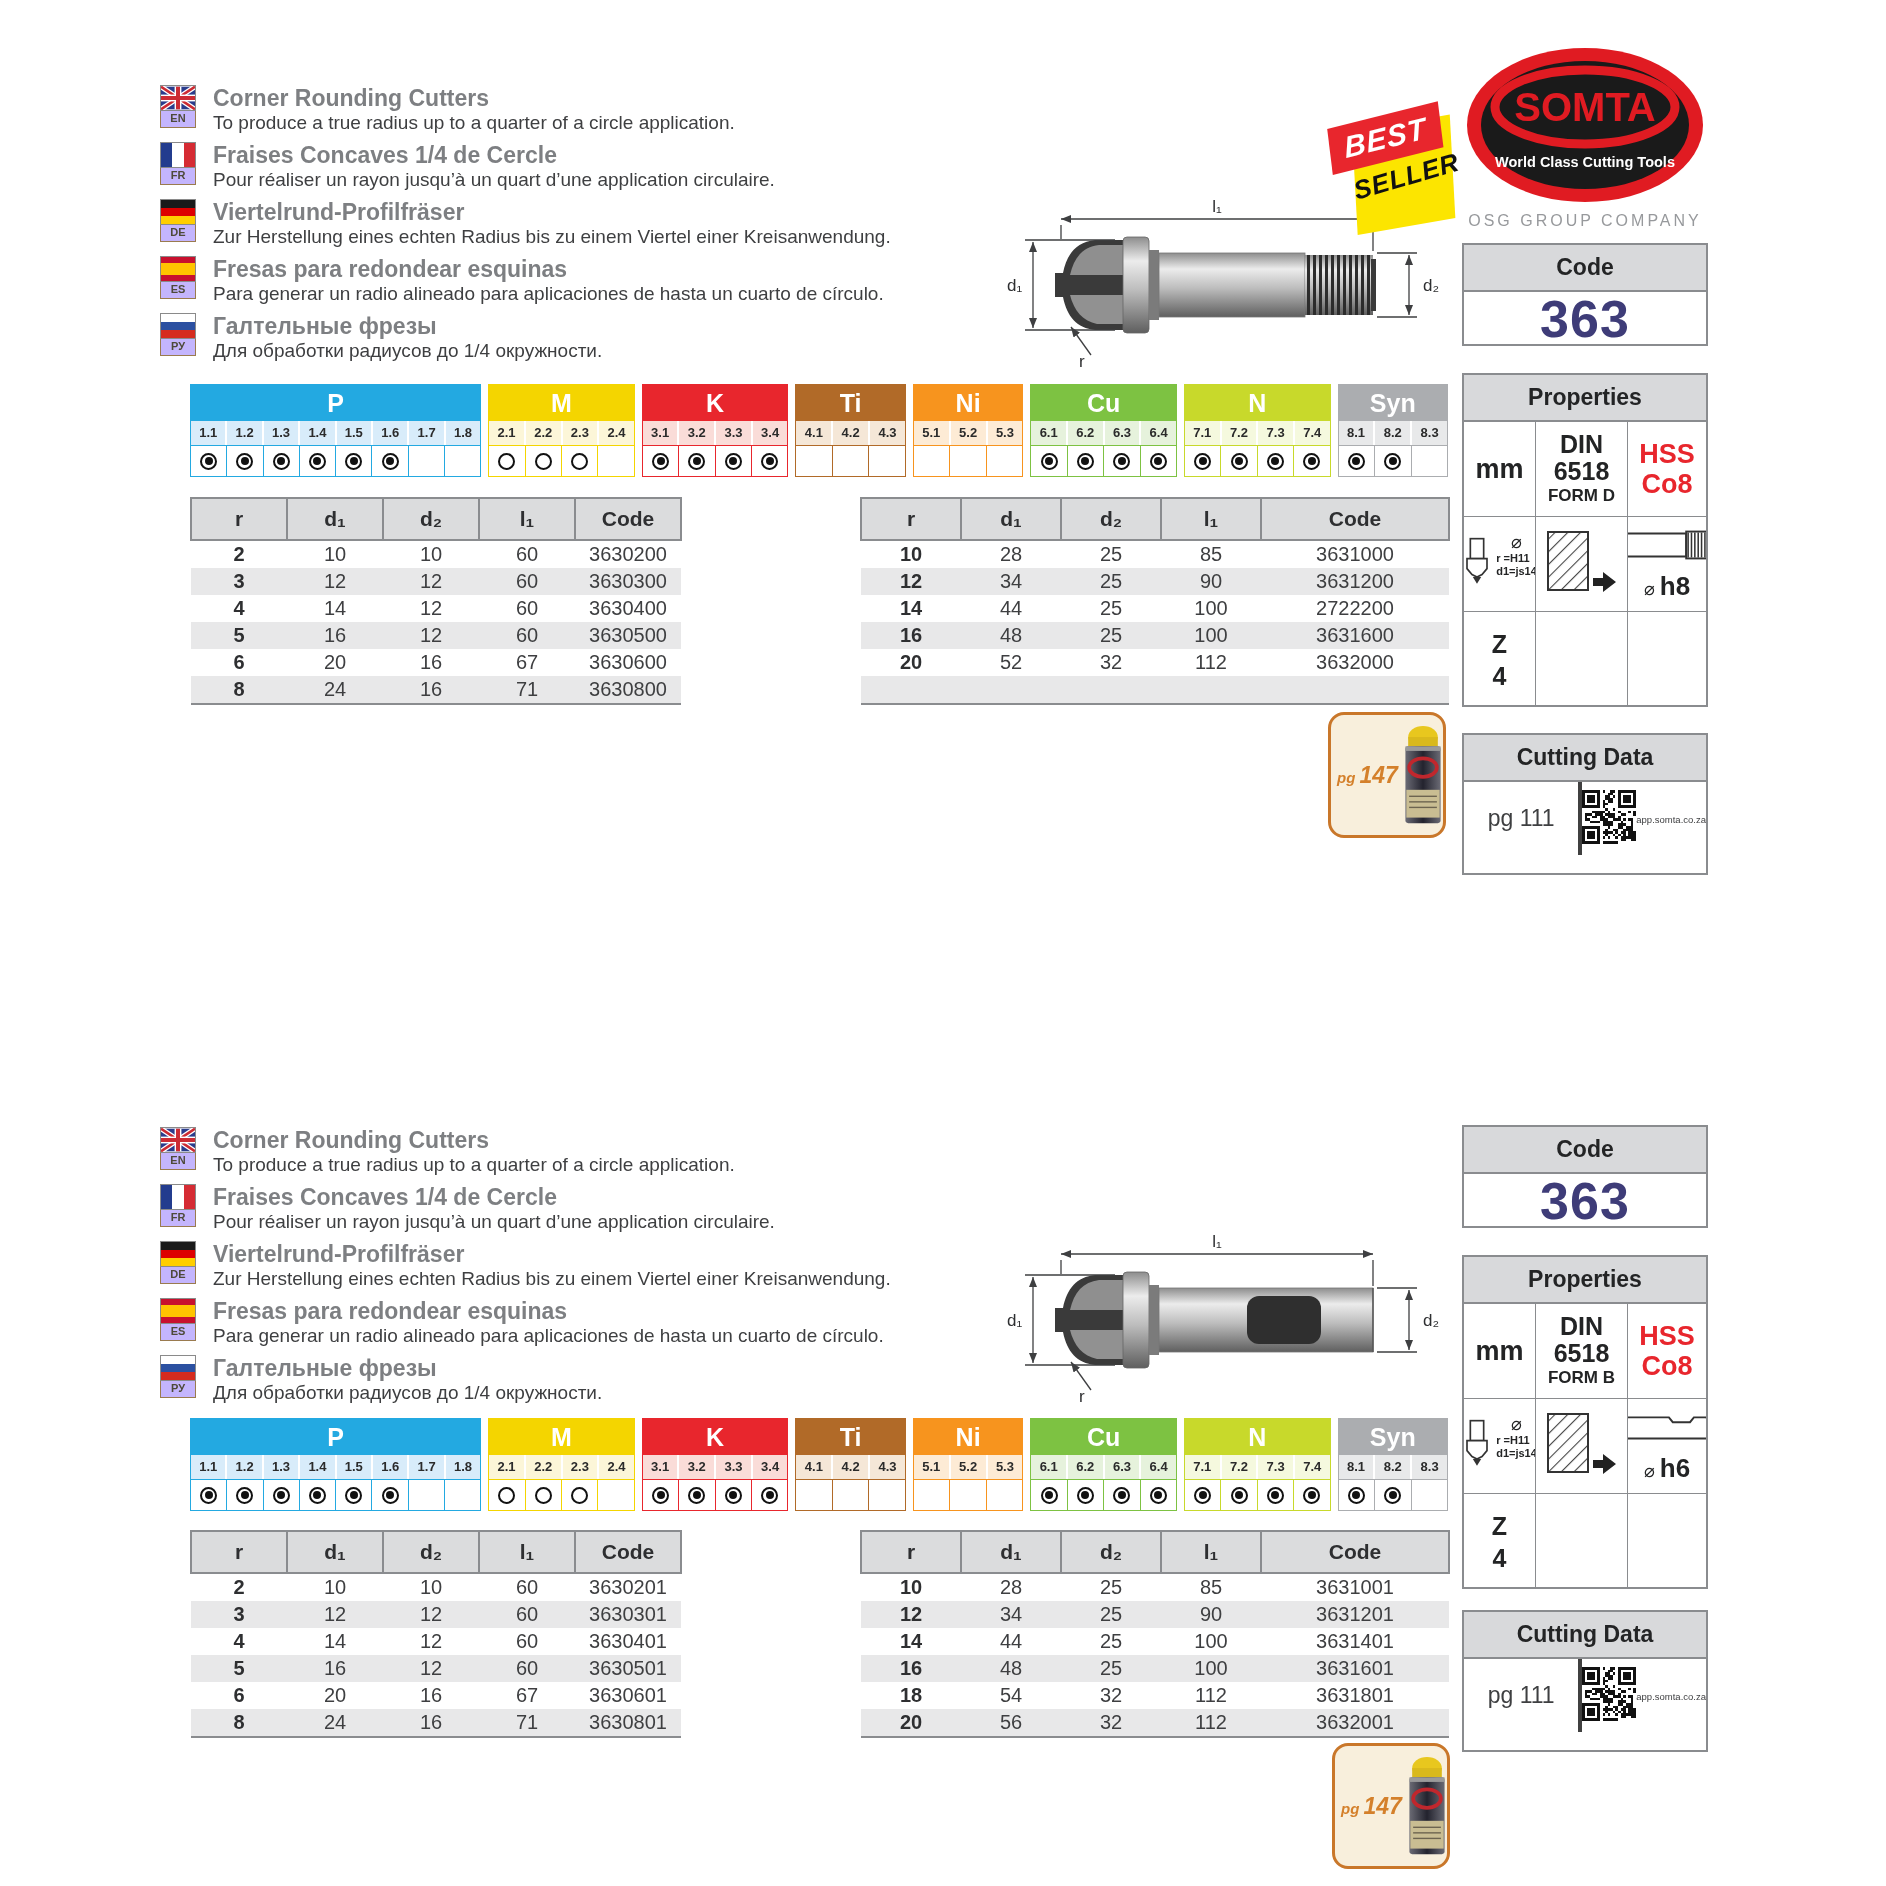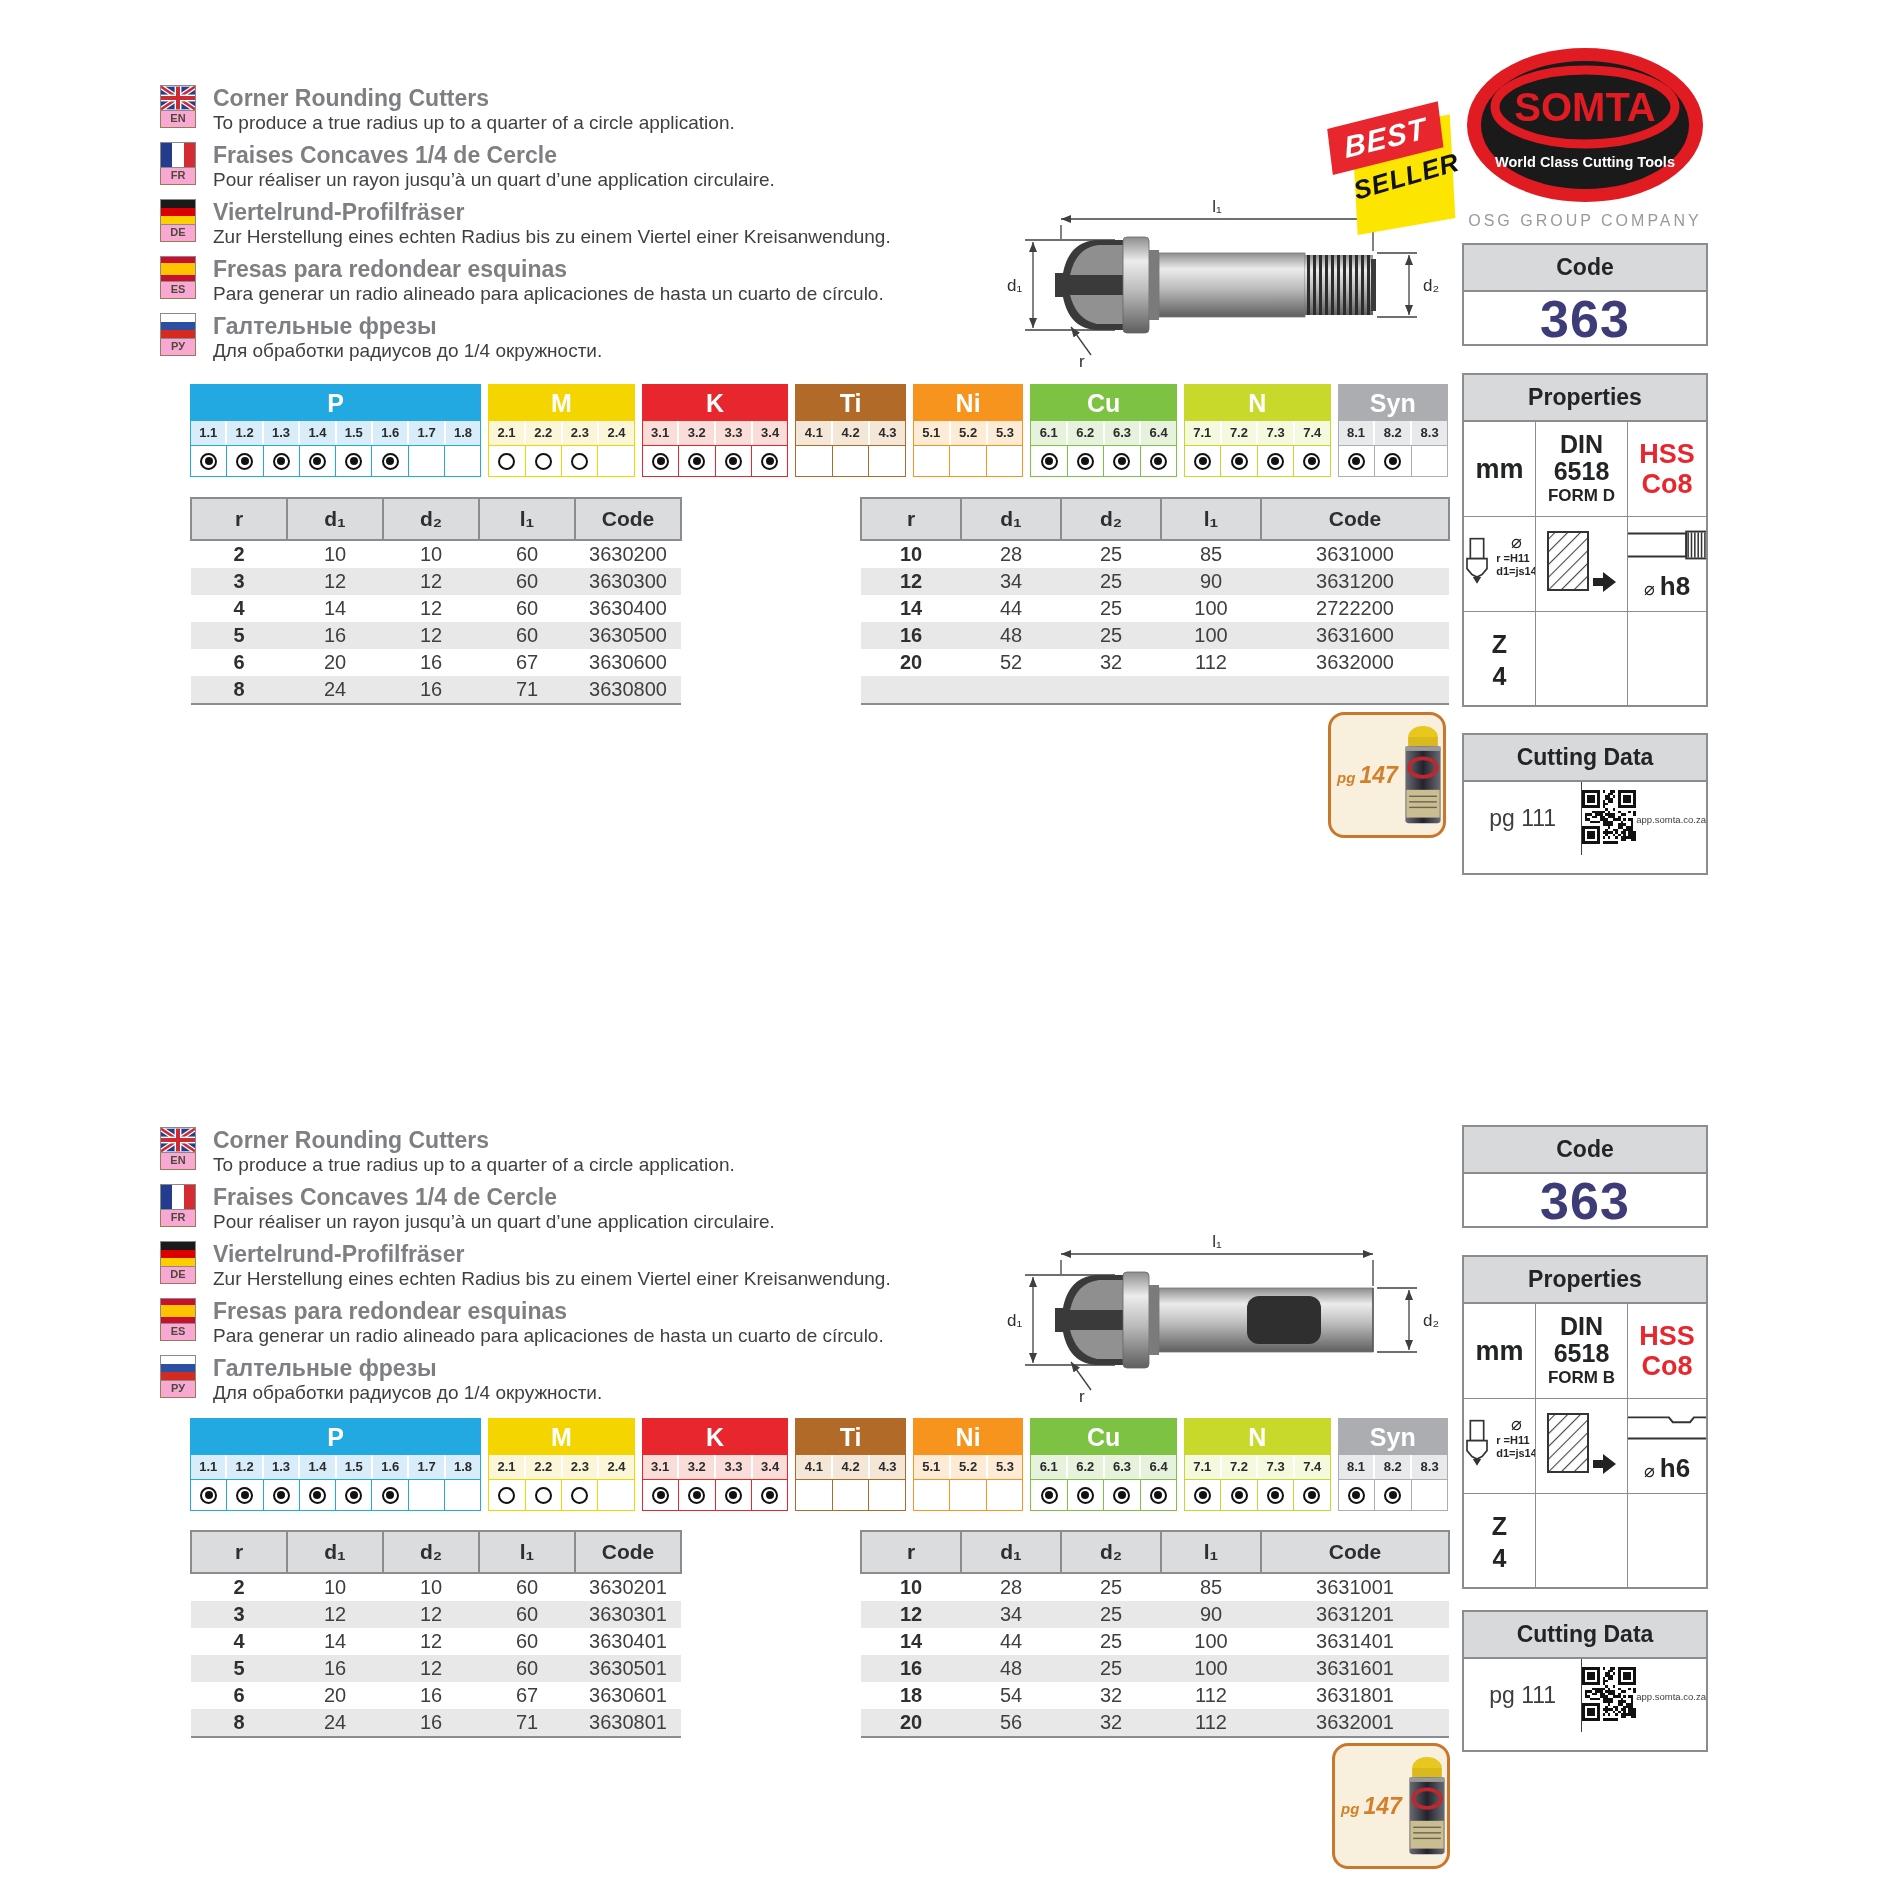--- a/index.html
+++ b/index.html
@@ -13,21 +13,21 @@
   .lang-block{position:absolute;left:160px;top:85px;width:1060px;}
   .sec1 .lang-block{top:107px;}
   .lang-row{height:57px;display:flex;align-items:flex-start;}
   .flagcol{width:36px;margin-right:17px;flex:0 0 36px;}
   .flag{width:36px;height:26px;border:1px solid #8a8a8a;box-sizing:border-box;overflow:hidden;}
   .flag svg{display:block;width:100%;height:100%;}
   .flag-france{background:linear-gradient(90deg,#233C8E 33.3%,#fff 33.3% 66.6%,#D52B33 66.6%);}
   .flag-germany{background:linear-gradient(#1a1a1a 33.3%,#DD0000 33.3% 66.6%,#FFCE00 66.6%);}
   .flag-spain{background:linear-gradient(#C8102E 25%,#FFC400 25% 75%,#C8102E 75%);}
   .flag-russia{background:linear-gradient(#fff 33.3%,#2B50A1 33.3% 66.6%,#D52B1E 66.6%);}
-  .flaglabel{width:36px;height:17px;background:#f9a8d4;border:1px solid #9A7B4F;border-top:none;
+  .flaglabel{width:36px;height:17px;background:#c4b5fd;border:1px solid #9A7B4F;border-top:none;
              font-size:11px;text-align:center;line-height:15px;color:#4E4A3A;box-sizing:border-box;font-weight:bold;}
   .lang-title{font-size:23px;font-weight:bold;color:#7D7F82;line-height:26px;}
   .lang-sub{font-size:19px;color:#3E3F41;line-height:23px;}
 
   
   .materials{position:absolute;left:190px;top:384px;width:1258px;display:flex;gap:7px;}
   .sec1 .materials{top:398px;}
   .mgroup{display:flex;flex-direction:column;border:1px solid var(--gc);box-sizing:border-box;flex-basis:0;}
   .mghead{height:36px;background:var(--gc);color:#fff;font-weight:bold;font-size:25px;text-align:center;line-height:36px;}
   .mgrow{display:flex;}
@@ -73,21 +73,21 @@
   .tolwrap{display:flex;flex-direction:row;align-items:flex-start;gap:4px;}
   .dia{font-size:18px;color:#232425;line-height:18px;}
   .tol{font-size:11px;font-weight:bold;color:#232425;line-height:13px;display:block;text-align:left;}
   .zt{font-size:25px;font-weight:bold;color:#232425;line-height:32px;display:block;}
   .fitline{font-size:16px;color:#232425;margin-top:4px;}
   .fitval{font-size:26px;font-weight:bold;}
 
   .cut-box{top:733px;height:142px;}
   .sec1 .cut-box{top:590px;}
   .cutbody{display:flex;height:73px;}
-  .cutpg{width:128px;display:flex;align-items:center;justify-content:center;font-size:23px;border-right:1px solid #404040;box-sizing:border-box;}
+  .cutpg{width:128px;display:flex;align-items:center;justify-content:center;font-size:23px;border-right:4px solid #404040;box-sizing:border-box;}
   .cutqr{flex:1;display:flex;align-items:center;justify-content:center;}
   .qrcap{font-size:9.5px;color:#3E3F41;margin-top:1px;}
 
   
   .fluid{position:absolute;left:1328px;top:712px;width:118px;height:126px;background:#F8EFDC;border:3px solid #C9772A;
          border-radius:16px;box-sizing:border-box;display:flex;align-items:center;padding-left:6px;}
   .sec1 .fluid{left:1332px;top:723px;}
   .fluid-text{font-style:italic;font-weight:bold;color:#D4802B;font-size:15px;white-space:nowrap;}
   .fluid-text b{font-size:23px;}
   .fluid svg{flex:0 0 auto;}

